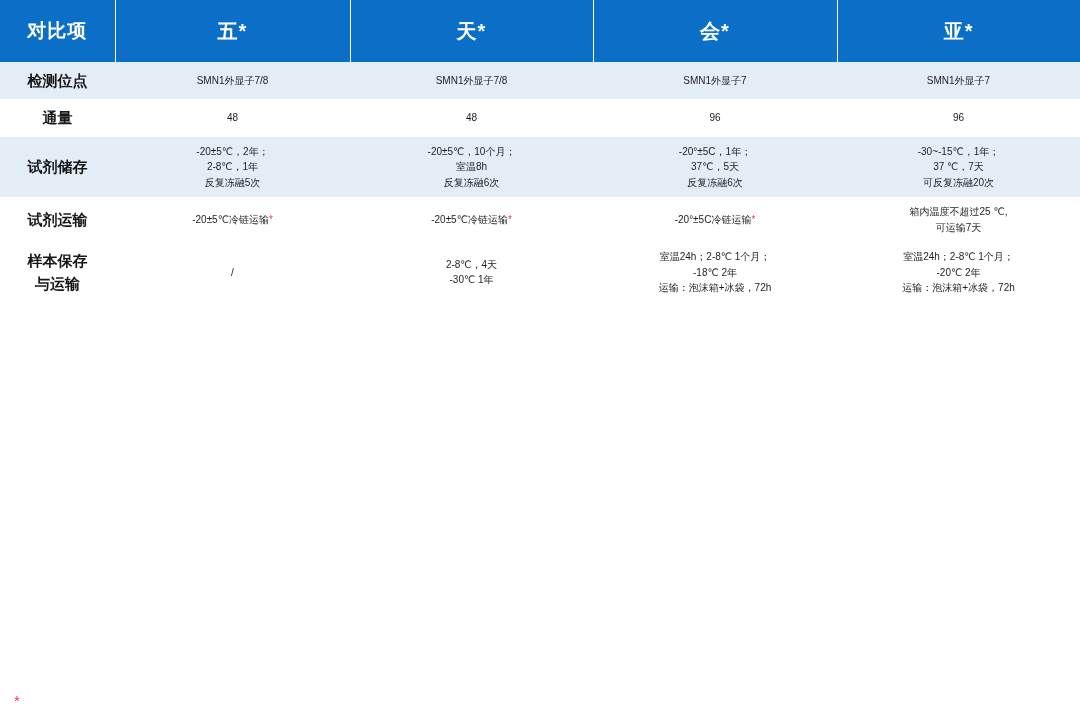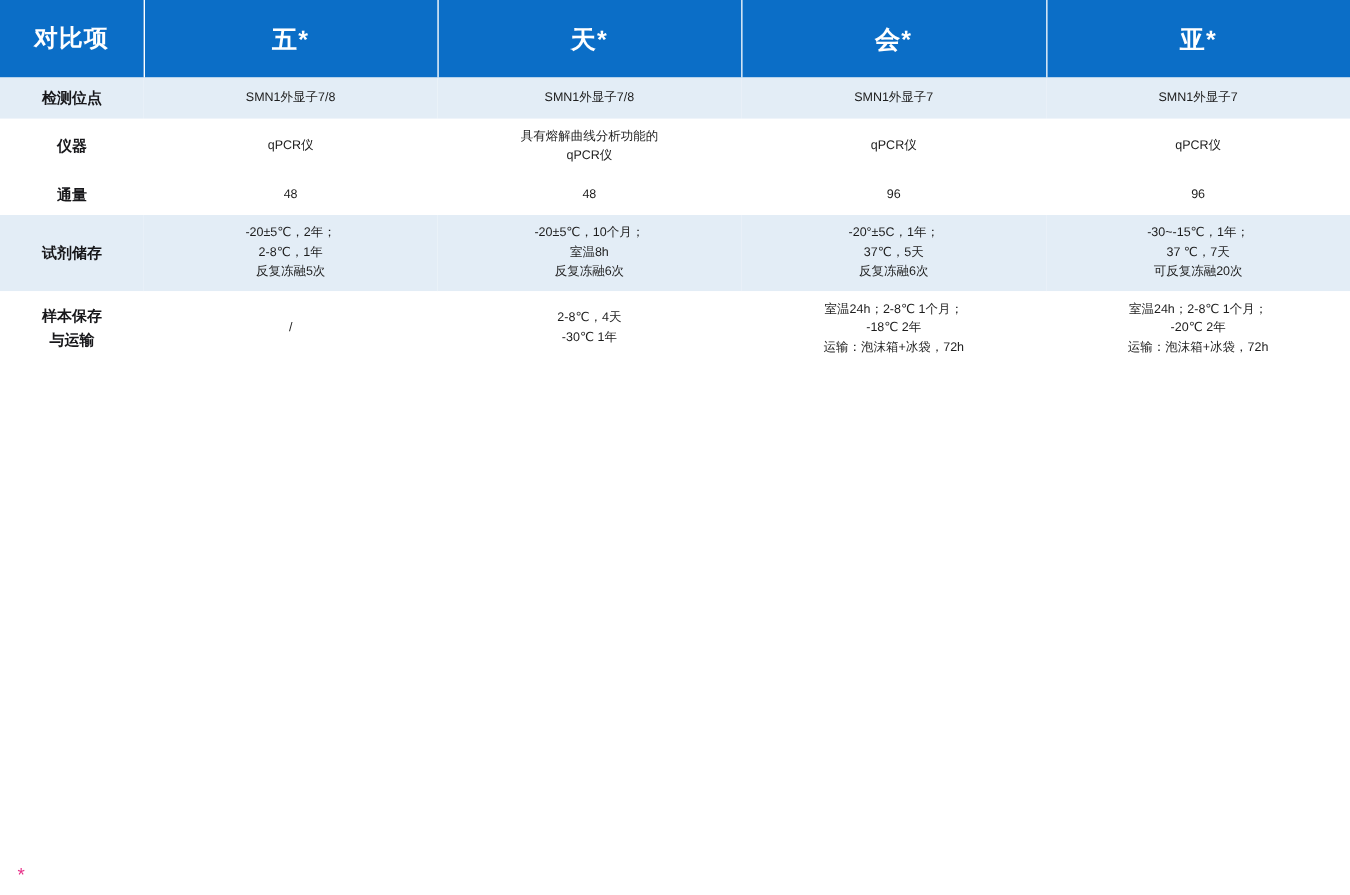--- a/index.html
+++ b/index.html
@@ -52,21 +52,21 @@
   tbody td {
     text-align: center;
     vertical-align: middle;
     font-size: 10px;
     line-height: 1.55;
     padding: 7px 6px;
     color: #1d1d1d;
   }
   tbody td.rowhead {
     font-weight: bold;
-    font-size: 12px;
+    font-size: 15px;
     color: #17171a;
   }
   tbody tr.band-a td { background: #e3edf6; }
   tbody tr.band-b td { background: #ffffff; }
 
   .star {
     color: #e8338a;
   }
   .footnote {
     position: absolute;
@@ -112,38 +112,20 @@
           </td>
           <td>
             <span class="cellline">SMN1外显子7</span>
           </td>
           <td>
             <span class="cellline">SMN1外显子7</span>
           </td>
         </tr>
         <tr class="band-b">
           <td class="rowhead">
-            <span class="cellline">仪器</span>
-          </td>
-          <td>
-            <span class="cellline">qPCR仪</span>
-          </td>
-          <td>
-            <span class="cellline">具有熔解曲线分析功能的</span>
-            <span class="cellline">qPCR仪</span>
-          </td>
-          <td>
-            <span class="cellline">qPCR仪</span>
-          </td>
-          <td>
-            <span class="cellline">qPCR仪</span>
-          </td>
-        </tr>
-        <tr class="band-b">
-          <td class="rowhead">
             <span class="cellline">通量</span>
           </td>
           <td>
             <span class="cellline">48</span>
           </td>
           <td>
             <span class="cellline">48</span>
           </td>
           <td>
             <span class="cellline">96</span>
@@ -168,20 +150,38 @@
           </td>
           <td>
             <span class="cellline">-20°±5C，1年；</span>
             <span class="cellline">37℃，5天</span>
             <span class="cellline">反复冻融6次</span>
           </td>
           <td>
             <span class="cellline">-30~-15℃，1年；</span>
             <span class="cellline">37 ℃，7天</span>
             <span class="cellline">可反复冻融20次</span>
+          </td>
+        </tr>
+        <tr class="band-b">
+          <td class="rowhead">
+            <span class="cellline">试剂运输</span>
+          </td>
+          <td>
+            <span class="cellline">-20±5℃冷链运输<span class="star">*</span></span>
+          </td>
+          <td>
+            <span class="cellline">-20±5℃冷链运输<span class="star">*</span></span>
+          </td>
+          <td>
+            <span class="cellline">-20°±5C冷链运输<span class="star">*</span></span>
+          </td>
+          <td>
+            <span class="cellline">箱内温度不超过25 ℃,</span>
+            <span class="cellline">可运输7天</span>
           </td>
         </tr>
         <tr class="band-b">
           <td class="rowhead">
             <span class="cellline">样本保存</span>
             <span class="cellline">与运输</span>
           </td>
           <td>
             <span class="cellline">/</span>
           </td>

